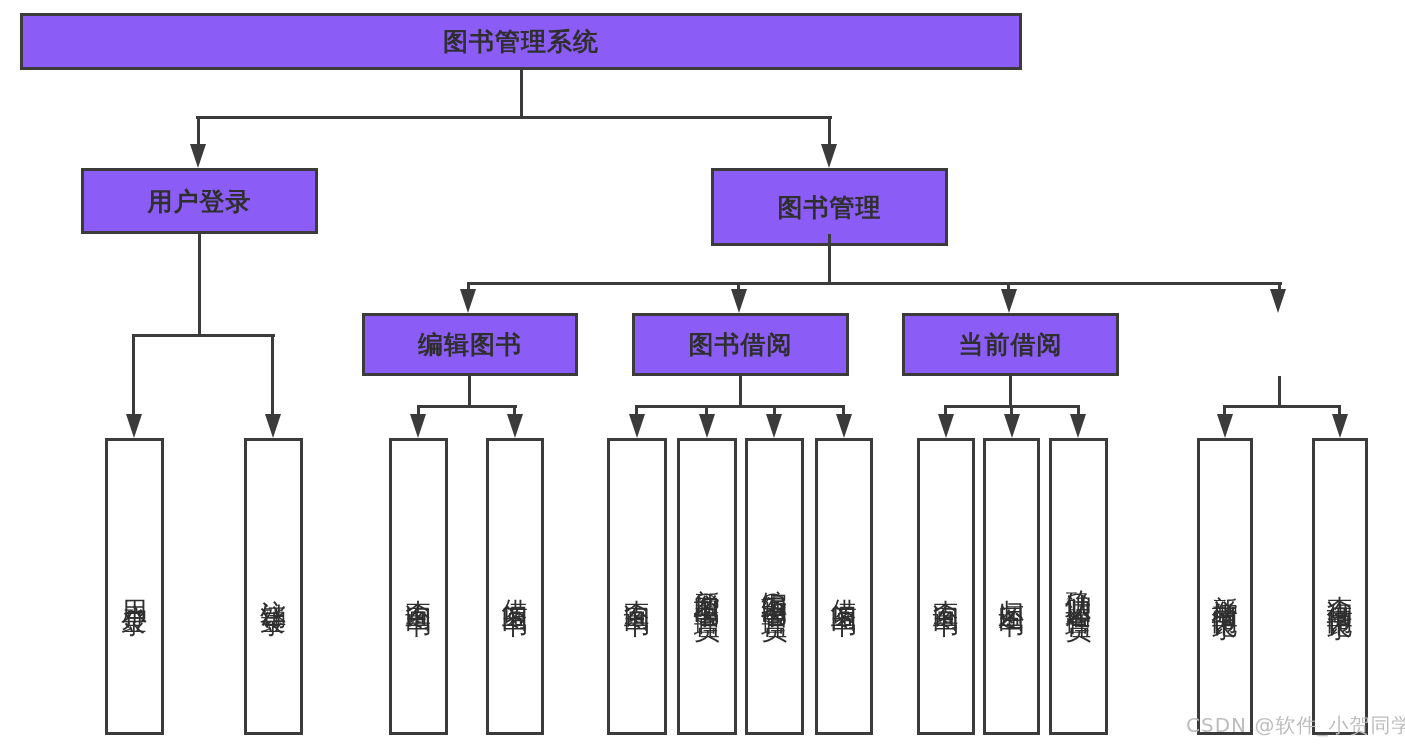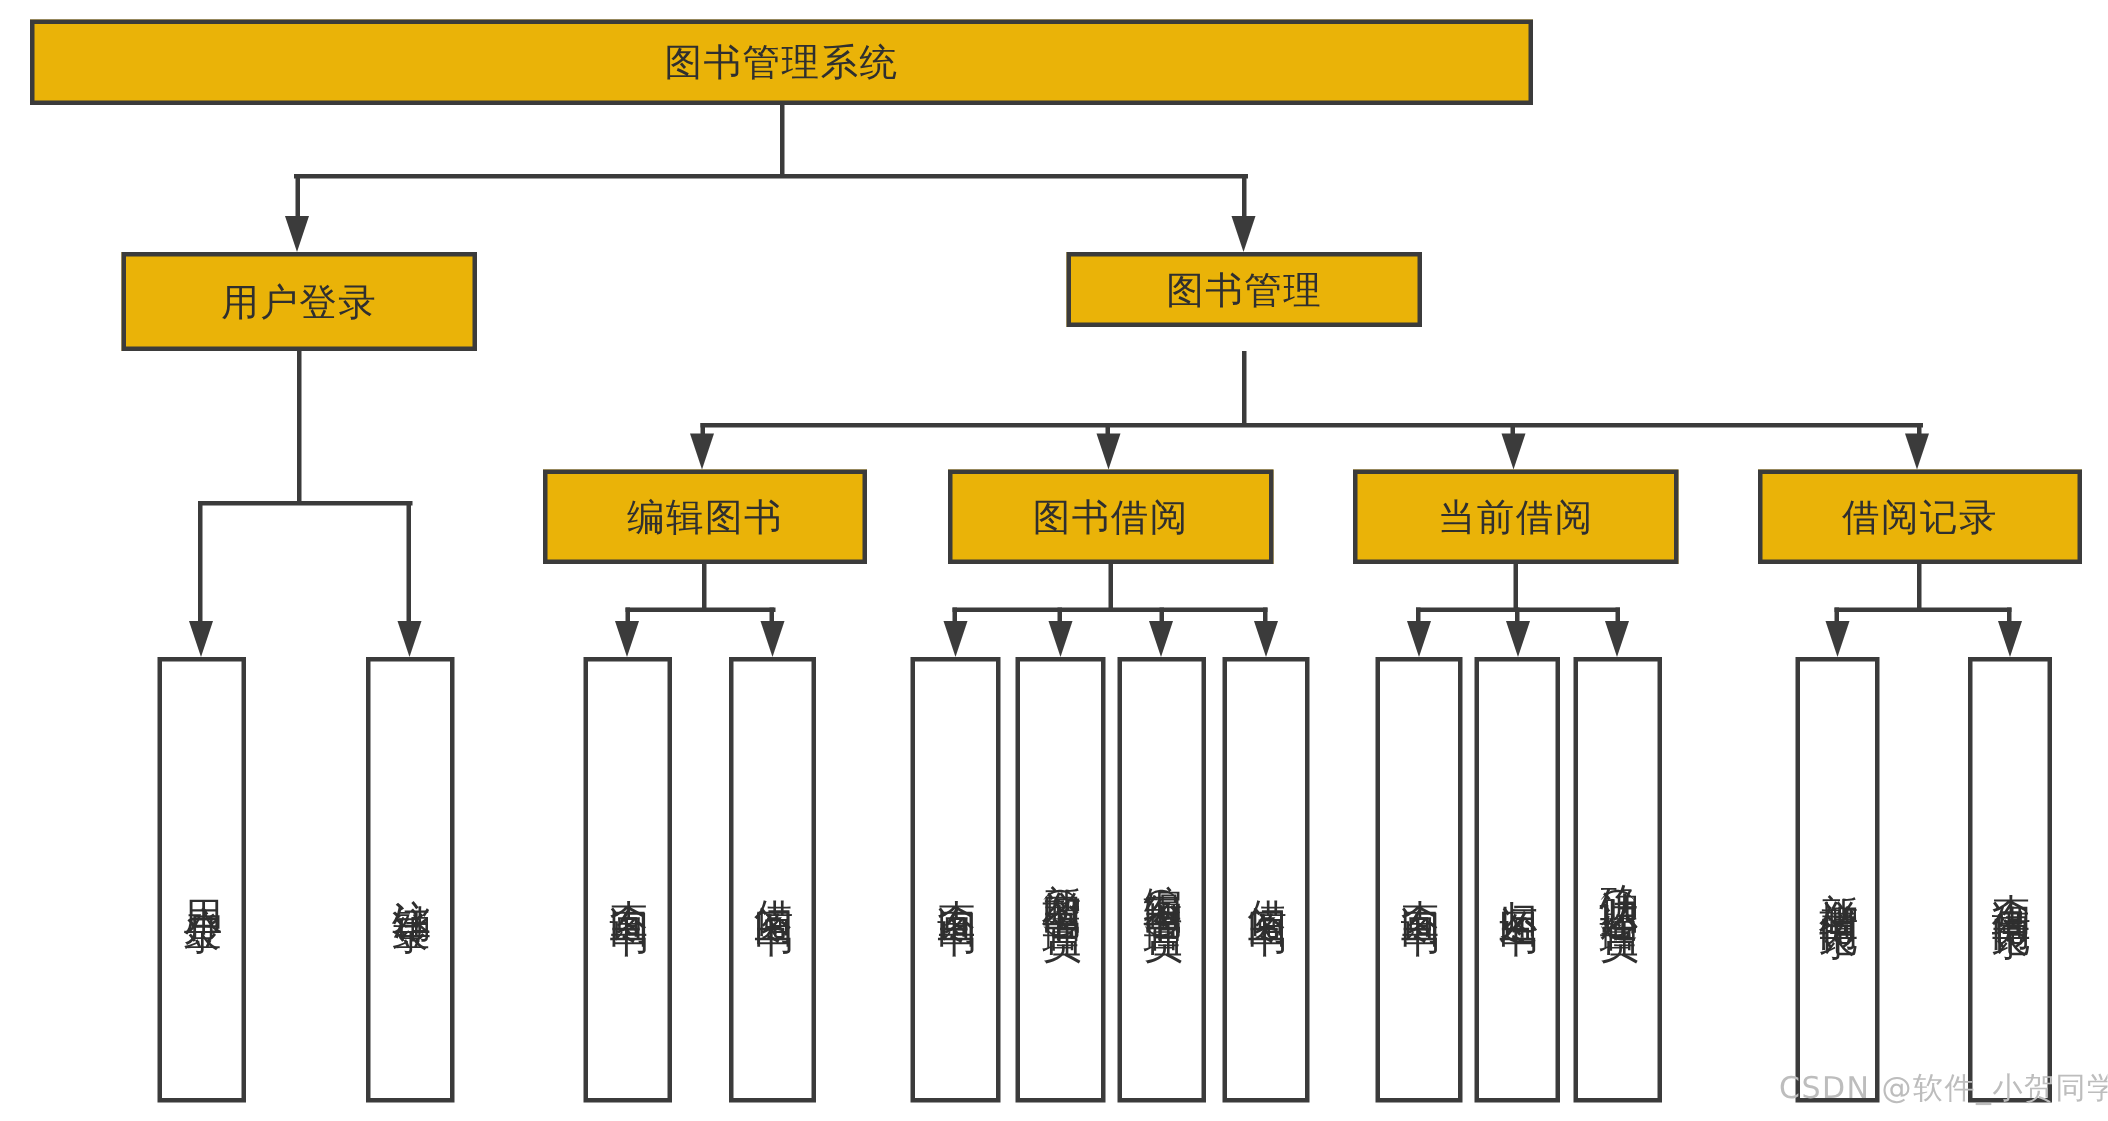--- a/index.html
+++ b/index.html
@@ -4,23 +4,23 @@
 <style>
   html,body{margin:0;padding:0;}
   body{
     width:1405px;height:747px;position:relative;overflow:hidden;
     background:#ffffff;
     font-family:"DejaVu Sans","Liberation Sans",sans-serif;
   }
   .canvas{position:absolute;inset:0;}
   .box{
     position:absolute;box-sizing:border-box;
-    border:3px solid #3b3b3b;background:#eab308;
+    border:3px solid #3b3b3b;background:#8b5cf6;
     display:flex;align-items:center;justify-content:center;
-    font-size:25px;color:#2f2f2f;letter-spacing:1px;white-space:nowrap;
+    font-size:25px;color:#2f2f2f;letter-spacing:1px;white-space:nowrap;font-weight:bold;
   }
   .vbox{
     position:absolute;box-sizing:border-box;top:438px;height:297px;
     border:3px solid #3b3b3b;background:#ffffff;
     display:flex;align-items:center;justify-content:center;
   }
   .vtext{
     writing-mode:vertical-rl;text-orientation:mixed;
     font-size:26px;line-height:1.18;letter-spacing:4px;
     color:#2f2f2f;white-space:nowrap;
@@ -45,21 +45,21 @@
   <div class="box" style="left:20px;top:13px;width:1002px;height:57px">图书管理系统</div>
 
   <div class="vl" style="left:520px;top:70px;height:47px"></div>
   <div class="hl" style="left:196px;top:116px;width:636px"></div>
   <div class="vl" style="left:197px;top:116px;height:28px"></div>
   <div class="vl" style="left:828px;top:116px;height:28px"></div>
   <div class="ar" style="left:190px;top:144px"></div>
   <div class="ar" style="left:821px;top:144px"></div>
 
   <div class="box" style="left:81px;top:168px;width:237px;height:66px">用户登录</div>
-  <div class="box" style="left:711px;top:168px;width:237px;height:50px">图书管理</div>
+  <div class="box" style="left:711px;top:168px;width:237px;height:78px">图书管理</div>
 
   <div class="vl" style="left:198px;top:234px;height:101px"></div>
   <div class="hl" style="left:132px;top:334px;width:143px"></div>
   <div class="vl" style="left:132px;top:334px;height:80px"></div>
   <div class="vl" style="left:271px;top:334px;height:80px"></div>
   <div class="ar" style="left:126px;top:414px"></div>
   <div class="ar" style="left:265px;top:414px"></div>
 
   <div class="vl" style="left:828px;top:234px;height:50px"></div>
   <div class="hl" style="left:467px;top:282px;width:815px"></div>
@@ -68,21 +68,20 @@
   <div class="vl" style="left:1007px;top:282px;height:8px"></div>
   <div class="vl" style="left:1278px;top:282px;height:8px"></div>
   <div class="ar" style="left:460px;top:289px"></div>
   <div class="ar" style="left:731px;top:289px"></div>
   <div class="ar" style="left:1001px;top:289px"></div>
   <div class="ar" style="left:1270px;top:289px"></div>
 
   <div class="box" style="left:362px;top:313px;width:216px;height:63px">编辑图书</div>
   <div class="box" style="left:902px;top:313px;width:217px;height:63px">当前借阅</div>
   <div class="box" style="left:632px;top:313px;width:217px;height:63px">图书借阅</div>
-  <div class="box" style="left:1172px;top:313px;width:216px;height:63px">借阅记录</div>
 
   <div class="vl" style="left:468px;top:376px;height:31px"></div>
   <div class="hl" style="left:417px;top:405px;width:100px"></div>
   <div class="vl" style="left:417px;top:405px;height:9px"></div>
   <div class="vl" style="left:513px;top:405px;height:9px"></div>
   <div class="ar" style="left:410px;top:414px"></div>
   <div class="ar" style="left:507px;top:414px"></div>
 
   <div class="vl" style="left:739px;top:376px;height:31px"></div>
   <div class="hl" style="left:635px;top:405px;width:210px"></div>

